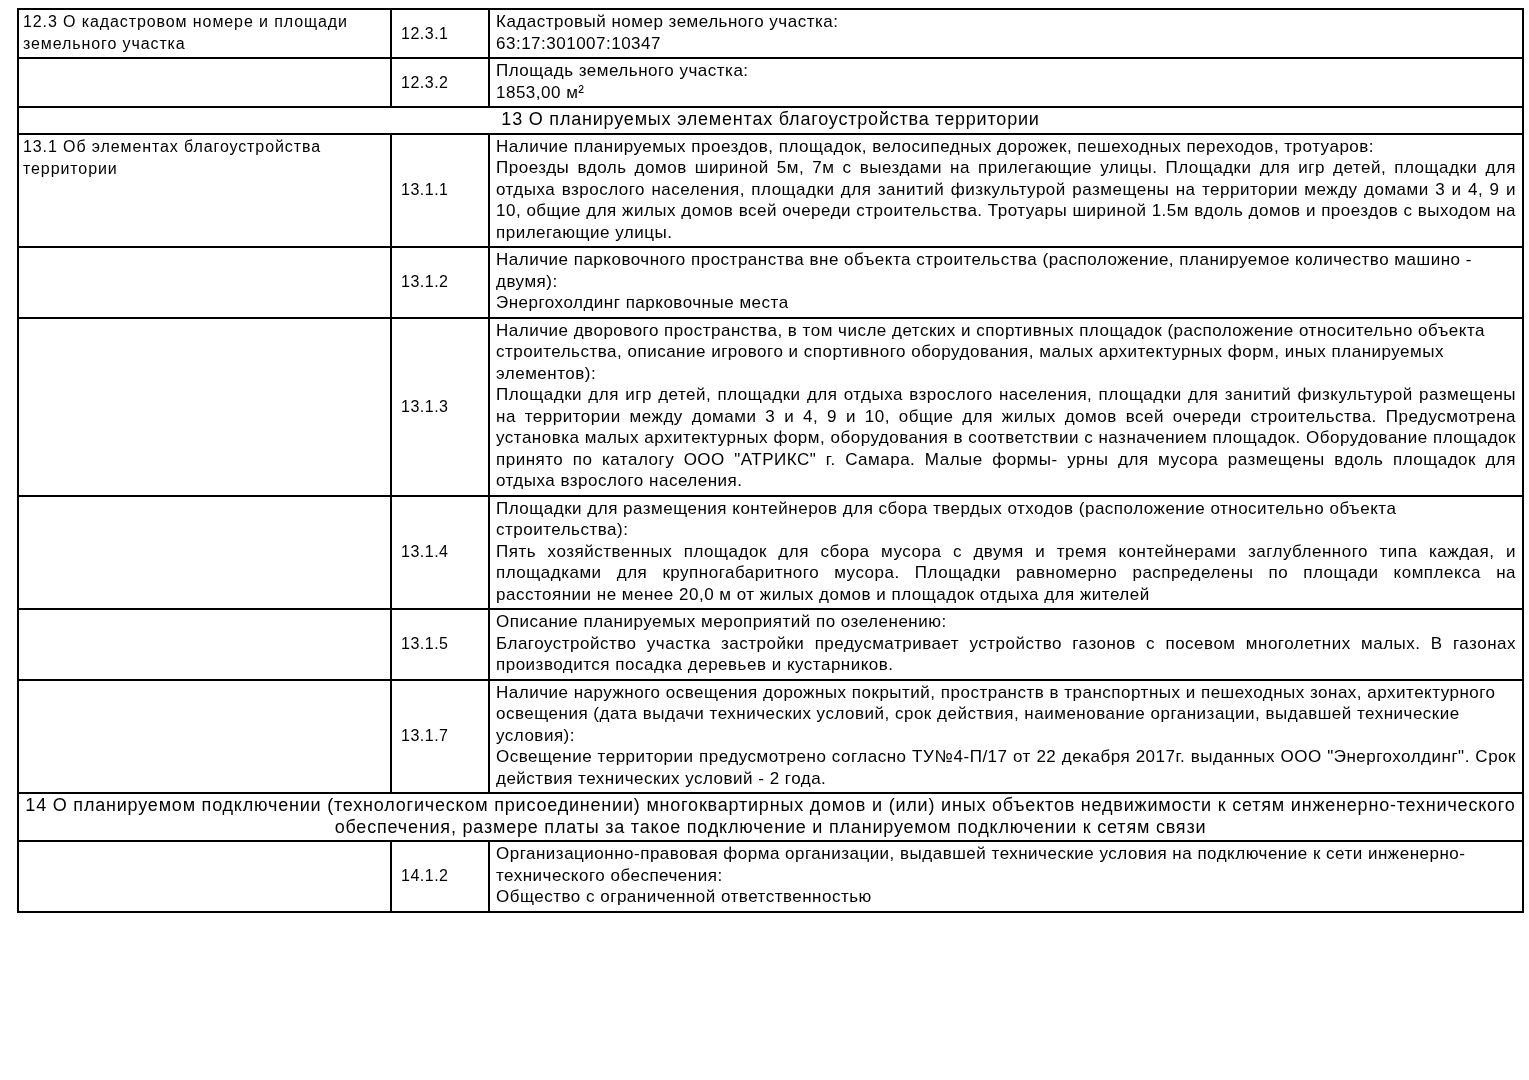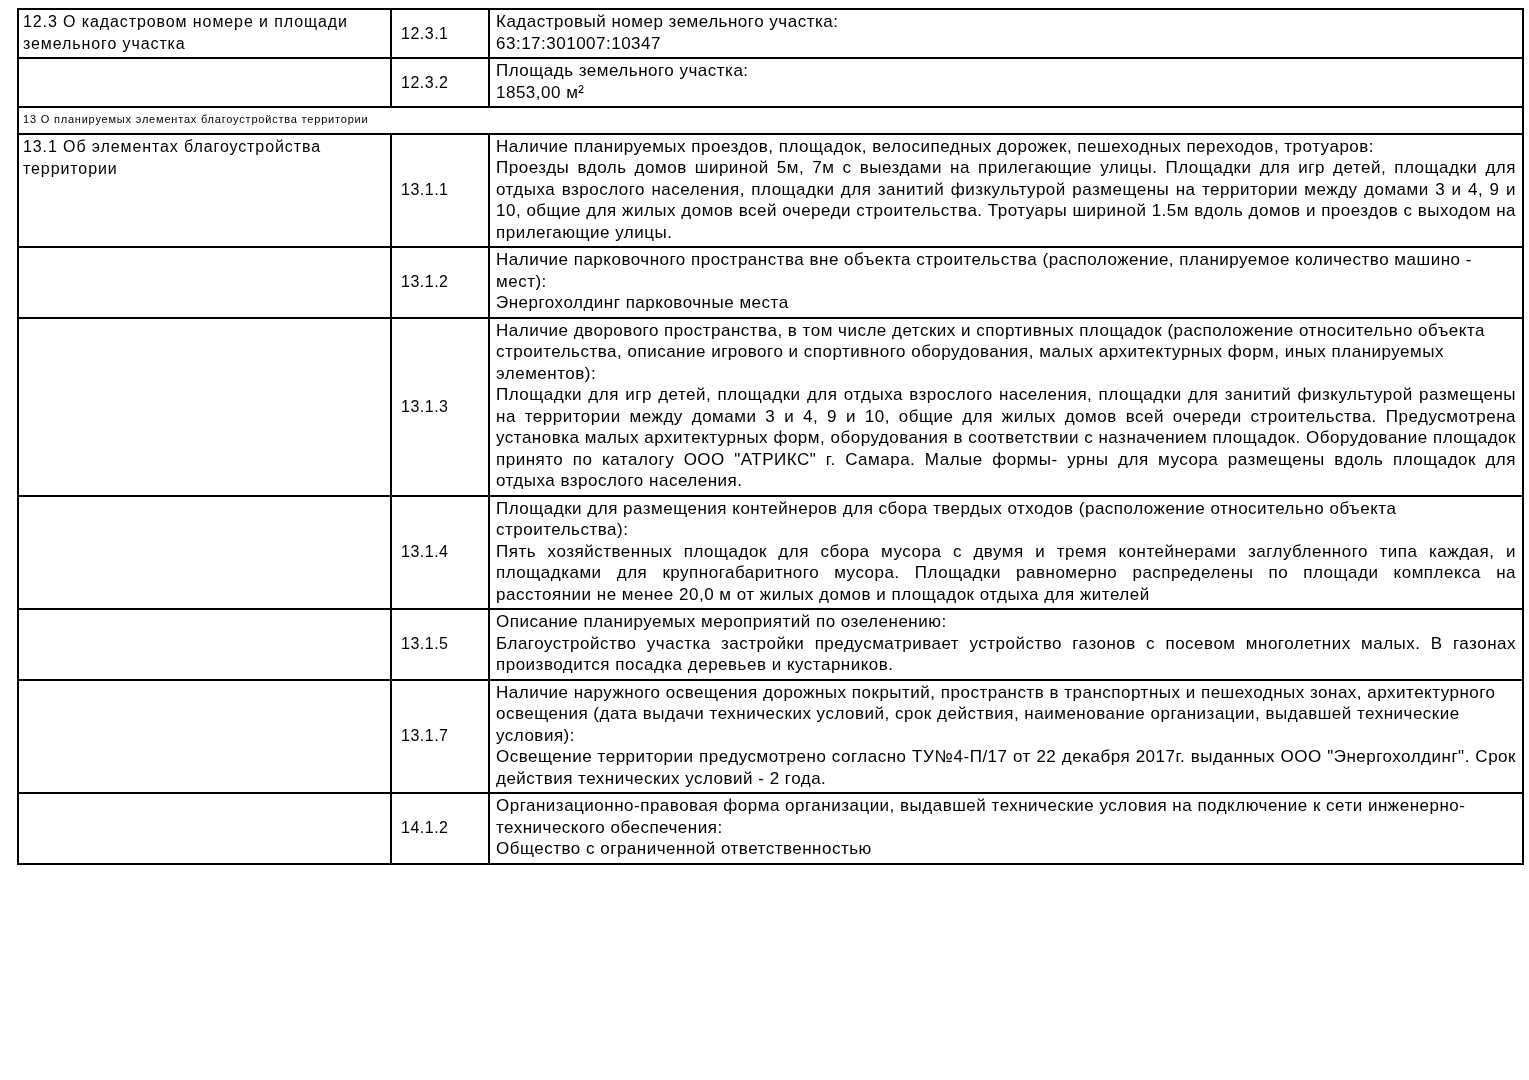--- a/index.html
+++ b/index.html
@@ -3,21 +3,21 @@
 <meta charset="utf-8">
 <style>
   html,body{margin:0;padding:0;background:#ffffff;}
   .page{position:relative;width:1529px;height:1080px;background:#ffffff;overflow:hidden;
         font-family:"Liberation Sans",sans-serif;color:#000000;}
   table.decl{position:absolute;left:17px;top:8px;width:1505px;border-collapse:collapse;table-layout:fixed;}
   .decl td{border:2px solid #000000;vertical-align:top;background:#ffffff;overflow:hidden;}
   td.c1{font-size:16px;line-height:22px;letter-spacing:0.9px;padding:1px 4px 2px 4px;}
   td.c2{font-size:16px;letter-spacing:0.5px;vertical-align:middle;padding:0 2px 0 9px;margin-top:40px;}
   td.c3{font-size:17px;line-height:21.5px;letter-spacing:0.5px;padding:1px 6px 3px 6px;}
-  td.sec{font-size:11px;line-height:21.5px;letter-spacing:0.8px;padding:1px 4px 2px 4px;}
+  td.sec{font-size:18px;line-height:21.5px;letter-spacing:0.8px;padding:1px 4px 2px 4px;text-align:center;}
   .val{font-weight:normal;text-align:justify;}
 </style>
 </head>
 <body>
 
 <div class="page">
   <table class="decl">
     <colgroup>
       <col style="width:373px">
         <col style="width:98px">
@@ -53,21 +53,21 @@
       <td class="c3">
         <div>Наличие планируемых проездов, площадок, велосипедных дорожек, пешеходных переходов, тротуаров:</div>
         <div class="val">Проезды вдоль домов шириной 5м, 7м с выездами на прилегающие улицы. Площадки для игр детей, площадки для отдыха взрослого населения, площадки для занитий физкультурой размещены на территории между домами 3 и 4, 9 и 10, общие для жилых домов всей очереди строительства. Тротуары шириной 1.5м вдоль домов и проездов с выходом на прилегающие улицы.</div>
       </td>
     </tr>
 
     <tr>
       <td class="c1"></td>
       <td class="c2">13.1.2</td>
       <td class="c3">
-        <div>Наличие парковочного пространства вне объекта строительства (расположение, планируемое количество машино - мест):</div>
+        <div>Наличие парковочного пространства вне объекта строительства (расположение, планируемое количество машино - двумя):</div>
         <div class="val">Энергохолдинг парковочные места</div>
       </td>
     </tr>
 
     <tr>
       <td class="c1"></td>
       <td class="c2">13.1.3</td>
       <td class="c3">
         <div>Наличие дворового пространства, в том числе детских и спортивных площадок (расположение относительно объекта строительства, описание игрового и спортивного оборудования, малых архитектурных форм, иных планируемых элементов):</div>
         <div class="val">Площадки для игр детей, площадки для отдыха взрослого населения, площадки для занитий физкультурой размещены на территории между домами 3 и 4, 9 и 10, общие для жилых домов всей очереди строительства. Предусмотрена установка малых архитектурных форм, оборудования в соответствии с назначением площадок. Оборудование площадок принято по каталогу ООО "АТРИКС" г. Самара. Малые формы- урны для мусора размещены вдоль площадок для отдыха взрослого населения.</div>
@@ -96,20 +96,23 @@
     <tr>
       <td class="c1"></td>
       <td class="c2">13.1.7</td>
       <td class="c3">
         <div>Наличие наружного освещения дорожных покрытий, пространств в транспортных и пешеходных зонах, архитектурного освещения (дата выдачи технических условий, срок действия, наименование организации, выдавшей технические условия):</div>
         <div class="val">Освещение территории предусмотрено согласно ТУ№4-П/17 от 22 декабря 2017г. выданных ООО "Энергохолдинг". Срок действия технических условий - 2 года.</div>
       </td>
     </tr>
 
 
+    <tr>
+      <td class="sec" colspan="3">14 О планируемом подключении (технологическом присоединении) многоквартирных домов и (или) иных объектов недвижимости к сетям инженерно-технического обеспечения, размере платы за такое подключение и планируемом подключении к сетям связи</td>
+    </tr>
 
 
     <tr>
       <td class="c1"></td>
       <td class="c2">14.1.2</td>
       <td class="c3">
         <div>Организационно-правовая форма организации, выдавшей технические условия на подключение к сети инженерно-технического обеспечения:</div>
         <div class="val">Общество с ограниченной ответственностью</div>
       </td>
     </tr>

